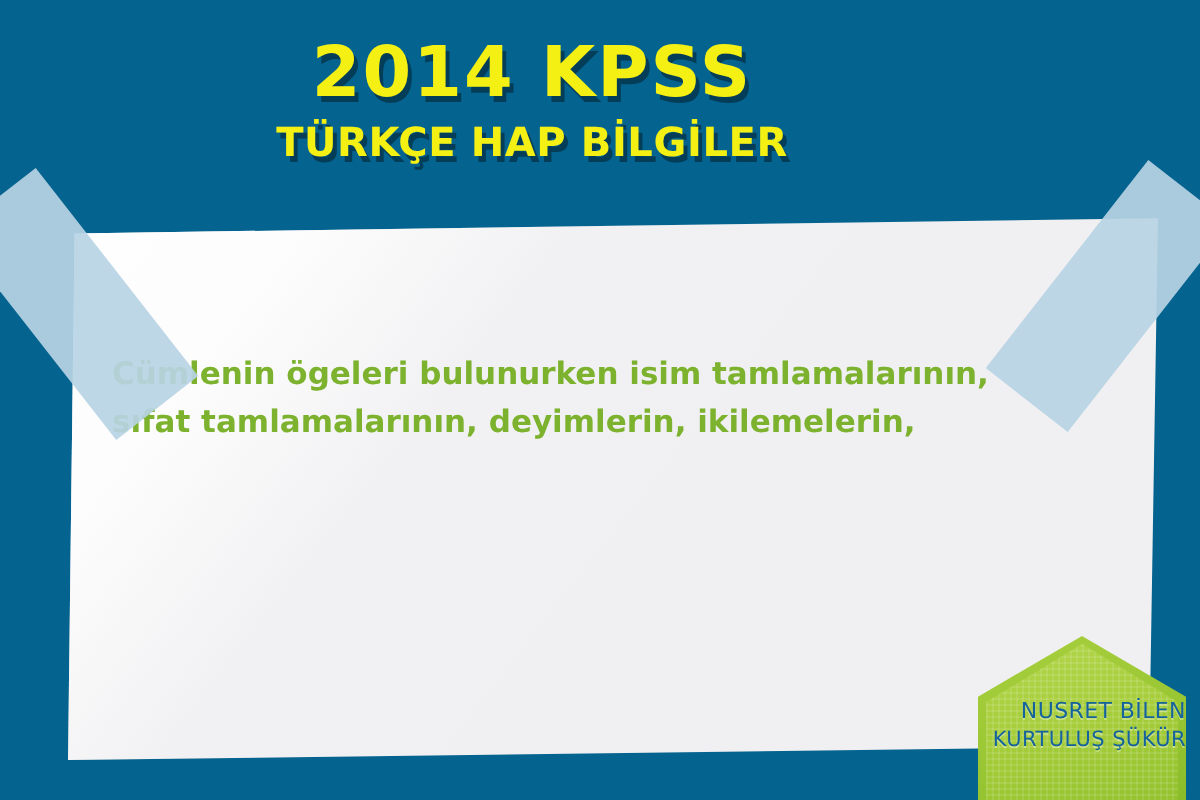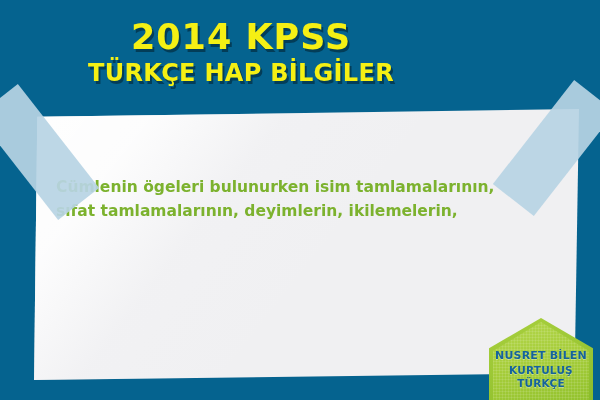--- a/index.html
+++ b/index.html
@@ -22,37 +22,38 @@
   }
 
   
   #title-block {
     position: absolute;
     top: 20px;
     left: 0;
     width: 482px;
     text-align: center;
     z-index: 40;
+    padding-left: 25px;
   }
   .title-line {
     display: block;
     color: #f5f014;
     font-family: "DejaVu Sans", sans-serif;
     font-weight: bold;
     letter-spacing: 0.5px;
     text-shadow: 2px 3px 0 rgba(3, 48, 70, 0.75);
     line-height: 1.0;
     white-space: nowrap;
   }
   #title-line-1 {
     font-size: 35px;
     letter-spacing: 1px;
   }
   #title-line-2 {
-    font-size: 24px;
+    font-size: 20px;
     margin-top: 6px;
     letter-spacing: 0.3px;
   }
 
   
   .tape {
     position: absolute;
     width: 52px;
     height: 132px;
     background: rgba(183, 212, 228, 0.92);
@@ -136,24 +137,24 @@
     background:
       repeating-linear-gradient(0deg, rgba(255,255,255,0.10) 0 1px, rgba(0,0,0,0) 1px 3px),
       repeating-linear-gradient(90deg, rgba(255,255,255,0.10) 0 1px, rgba(0,0,0,0) 1px 3px),
       linear-gradient(165deg, #b3d64c 0%, #a6cd3a 45%, #8fc02b 100%);
   }
   #badge-text {
     position: absolute;
     left: 0;
     right: 0;
     top: 31px;
-    text-align: center;
+    text-align: right;
     color: #15639c;
     font-family: "DejaVu Sans", sans-serif;
-    font-weight: bold;
+    font-weight: normal;
     line-height: 1.32;
     text-shadow: 0 1px 0 rgba(255,255,255,0.35);
   }
   #badge-line-1 { display: block; font-size: 11px; letter-spacing: 0.2px; }
   #badge-line-2 { display: block; font-size: 10.5px; letter-spacing: 0.2px; }
 </style>
 </head>
 <body>
 
 <div id="poster">
@@ -173,17 +174,17 @@
       <span class="text-line">Cümlenin ögeleri bulunurken isim tamlamalarının,</span>
       <span class="text-line">sıfat tamlamalarının, deyimlerin, ikilemelerin,</span>
     </div>
   </div>
 
   <div id="badge">
     <div id="badge-shape"></div>
     <div id="badge-inner"></div>
     <div id="badge-text">
       <span id="badge-line-1">NUSRET BİLEN</span>
-      <span id="badge-line-2">KURTULUŞ TÜRKÇE</span>
+      <span id="badge-line-2">KURTULUŞ ŞÜKÜR</span>
     </div>
   </div>
 
 </div>
 
 </body></html>

